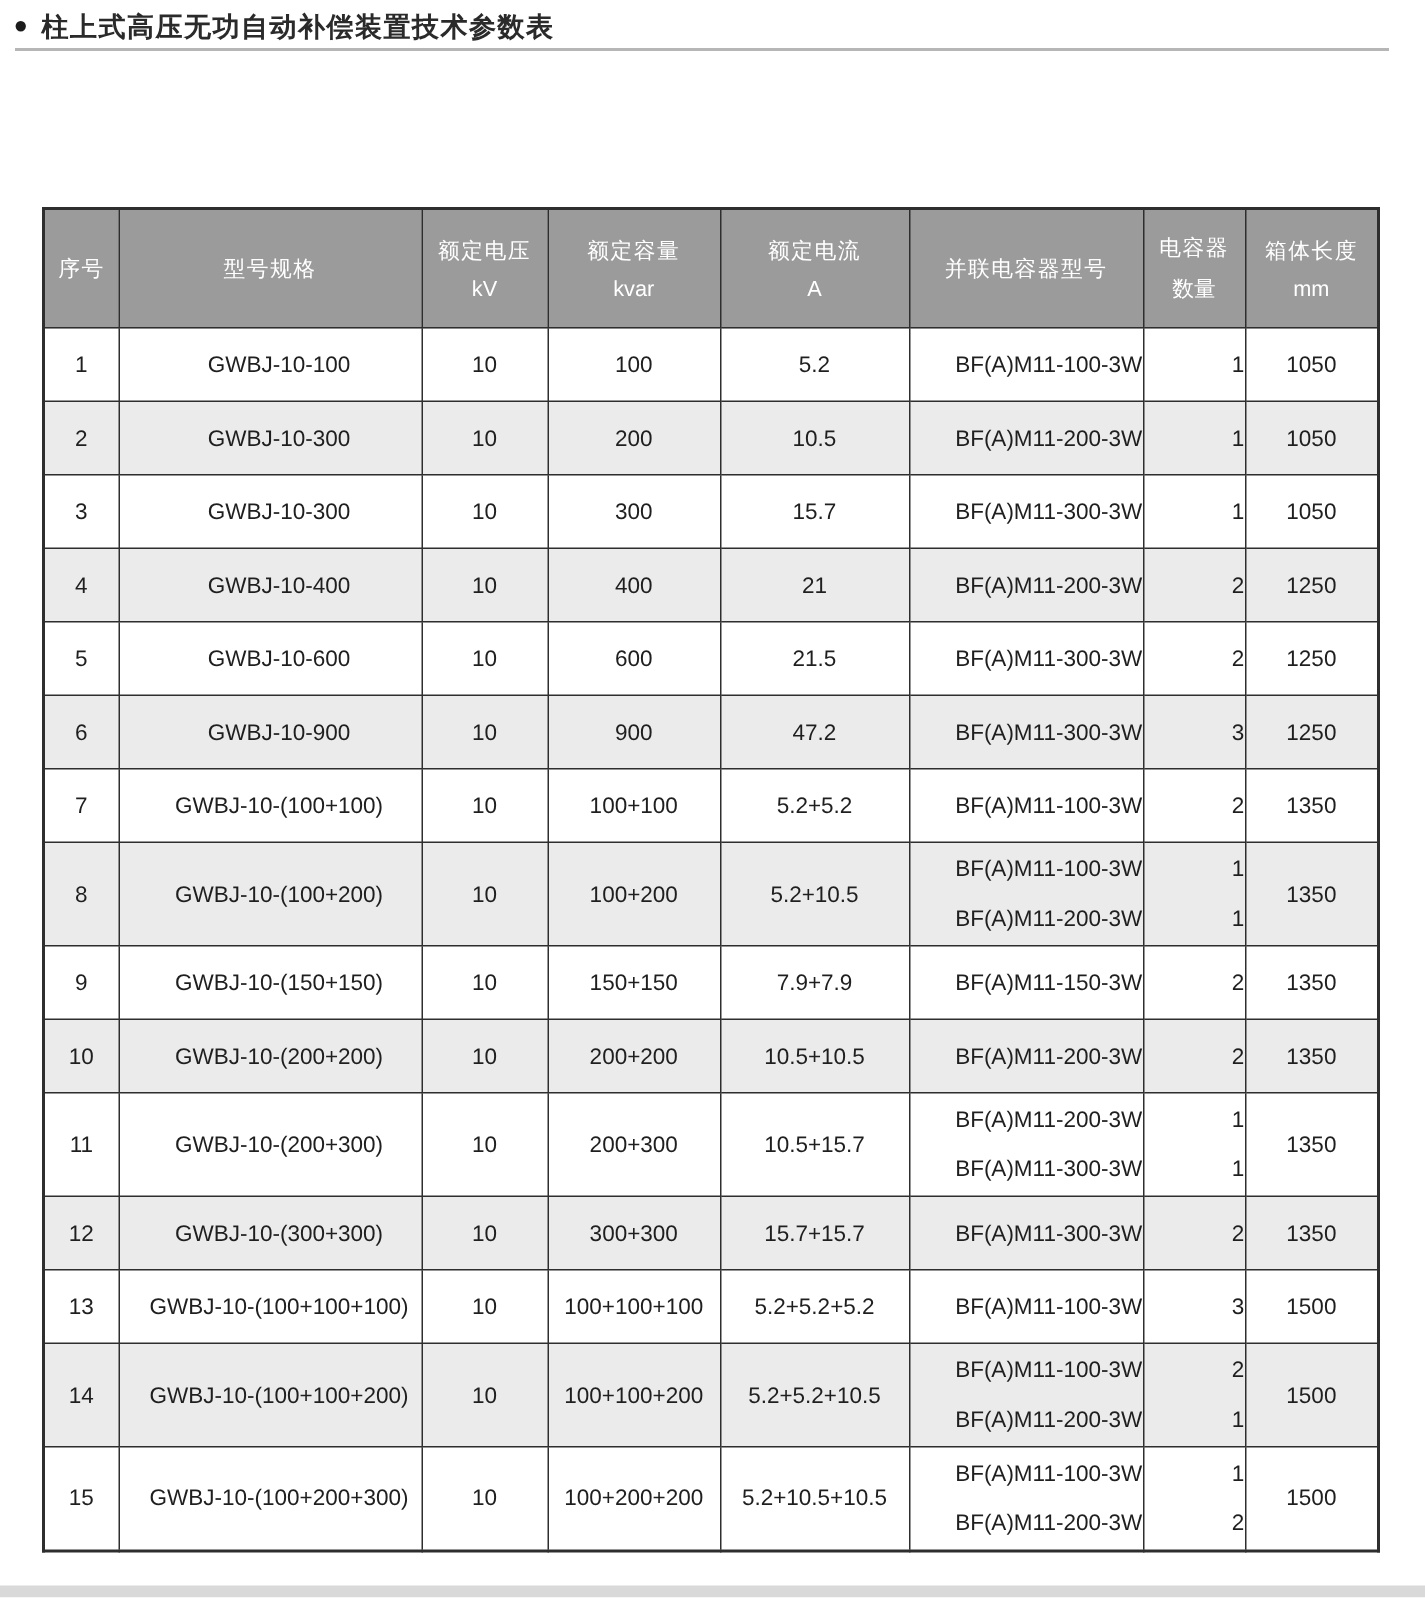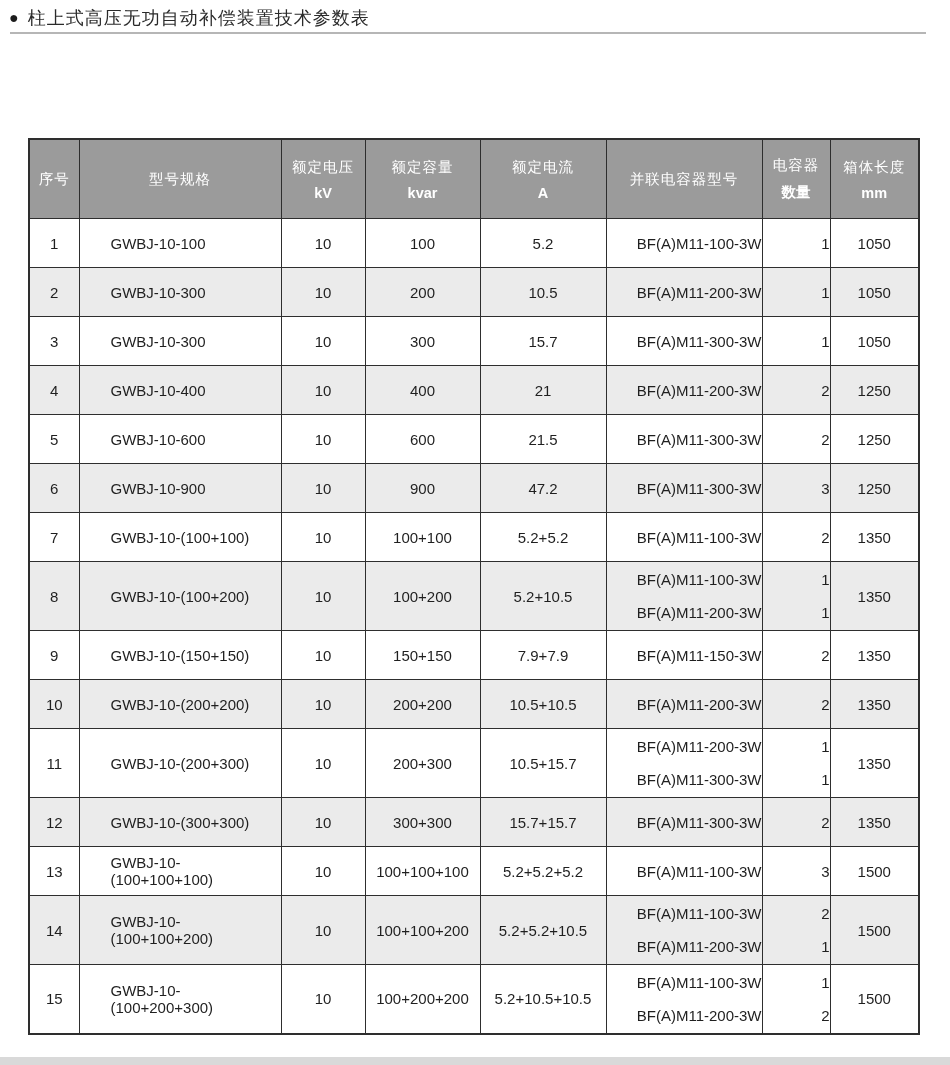--- a/index.html
+++ b/index.html
@@ -22,21 +22,21 @@
     align-items: center;
     gap: 9px;
   }
   .bullet {
     font-size: 16px;
     color: #1c1c1c;
     line-height: 20px;
   }
   .page-title {
     font-size: 18px;
-    font-weight: normal;
+    font-weight: bold;
     color: #2a2a2a;
     letter-spacing: 1px;
     line-height: 22px;
   }
   .title-rule {
     margin: 3px 0 0 10px;
     width: 916px;
     height: 2px;
     background: #b6b6b6;
   }
@@ -64,35 +64,34 @@
     font-size: 14.5px;
     height: 78px;
     text-align: center;
     vertical-align: middle;
     padding: 0;
     letter-spacing: 1px;
   }
   th .unit {
     margin-top: 8px;
     letter-spacing: 0;
-    font-weight: bold;
   }
   td {
     font-size: 15px;
     color: #1f1f1f;
     text-align: center;
     vertical-align: middle;
     padding: 0;
   }
   tr.body-row { height: 49px; background: #ffffff; }
   tr.body-row.even { background: #ebebeb; }
   tr.body-row.tall { height: 69px; }
   td.c-model {
-    text-align: left;
-    padding-left: 31px;
+    text-align: center;
+    padding-left: 12px;
   }
   td .line {
     line-height: 33px;
     text-align: right;
   }
   
   col.w-no   { width: 50px; }
   col.w-mod  { width: 202px; }
   col.w-kv   { width: 84px; }
   col.w-kvar { width: 115px; }

